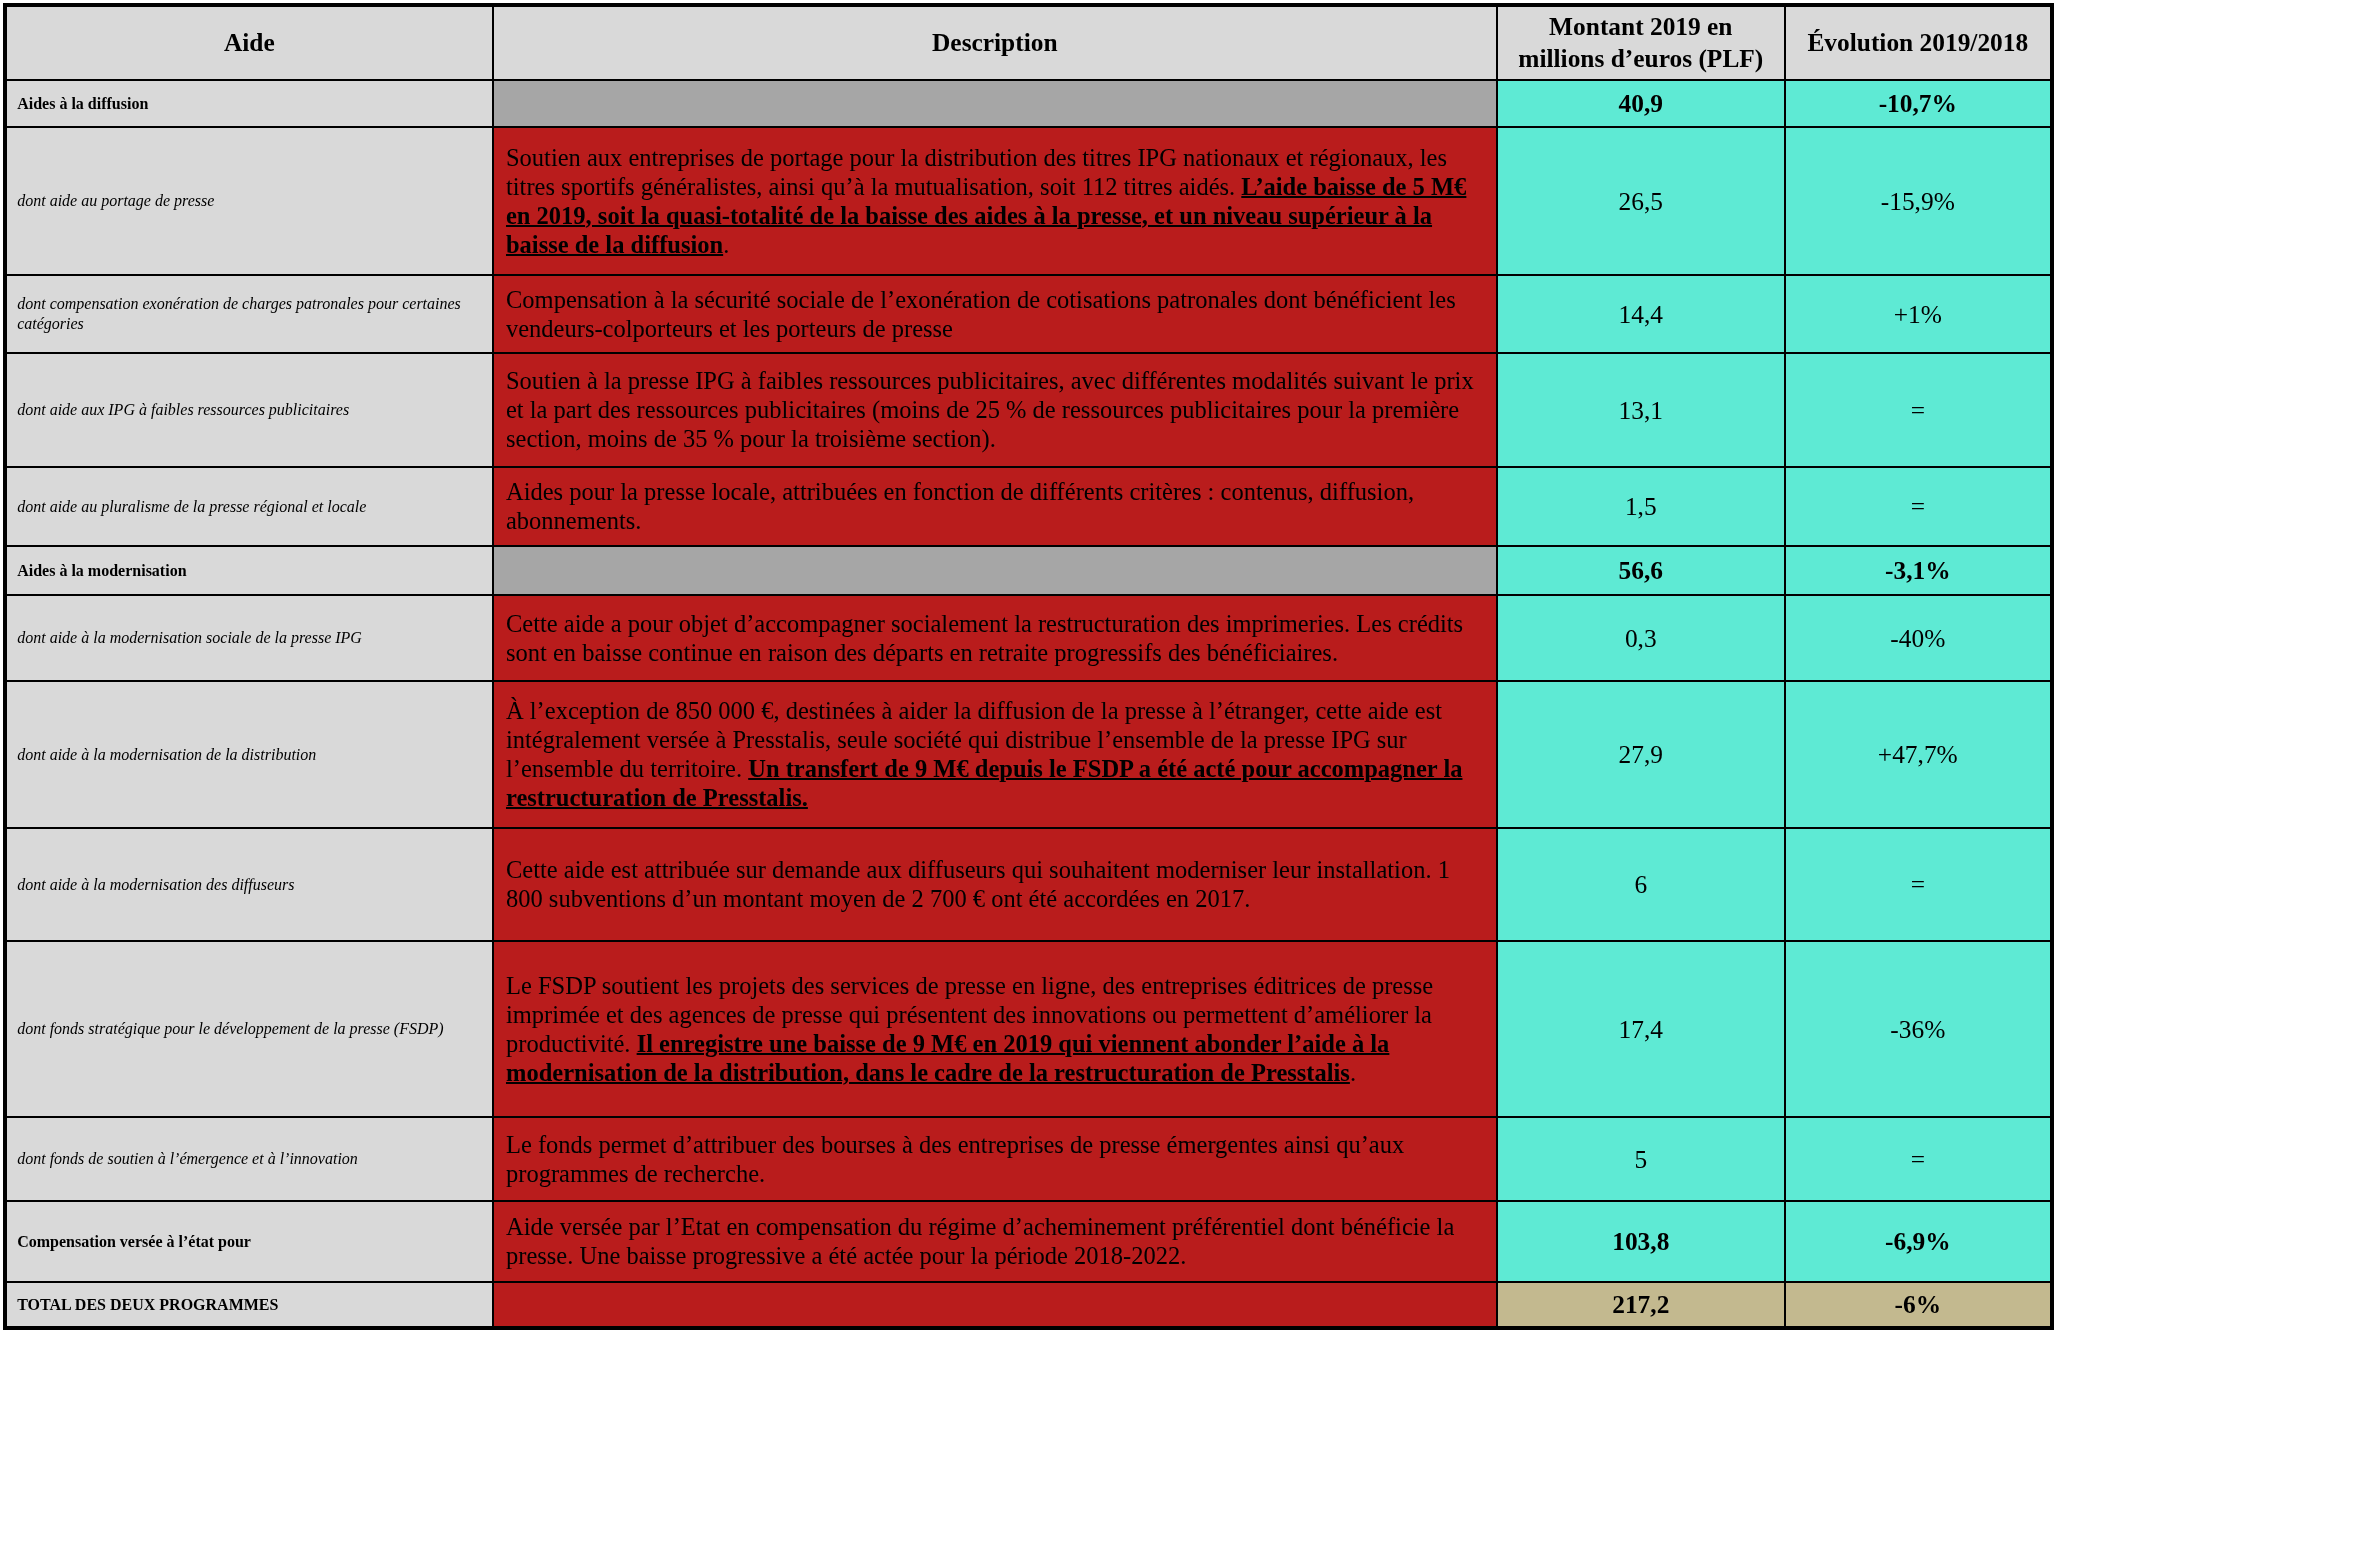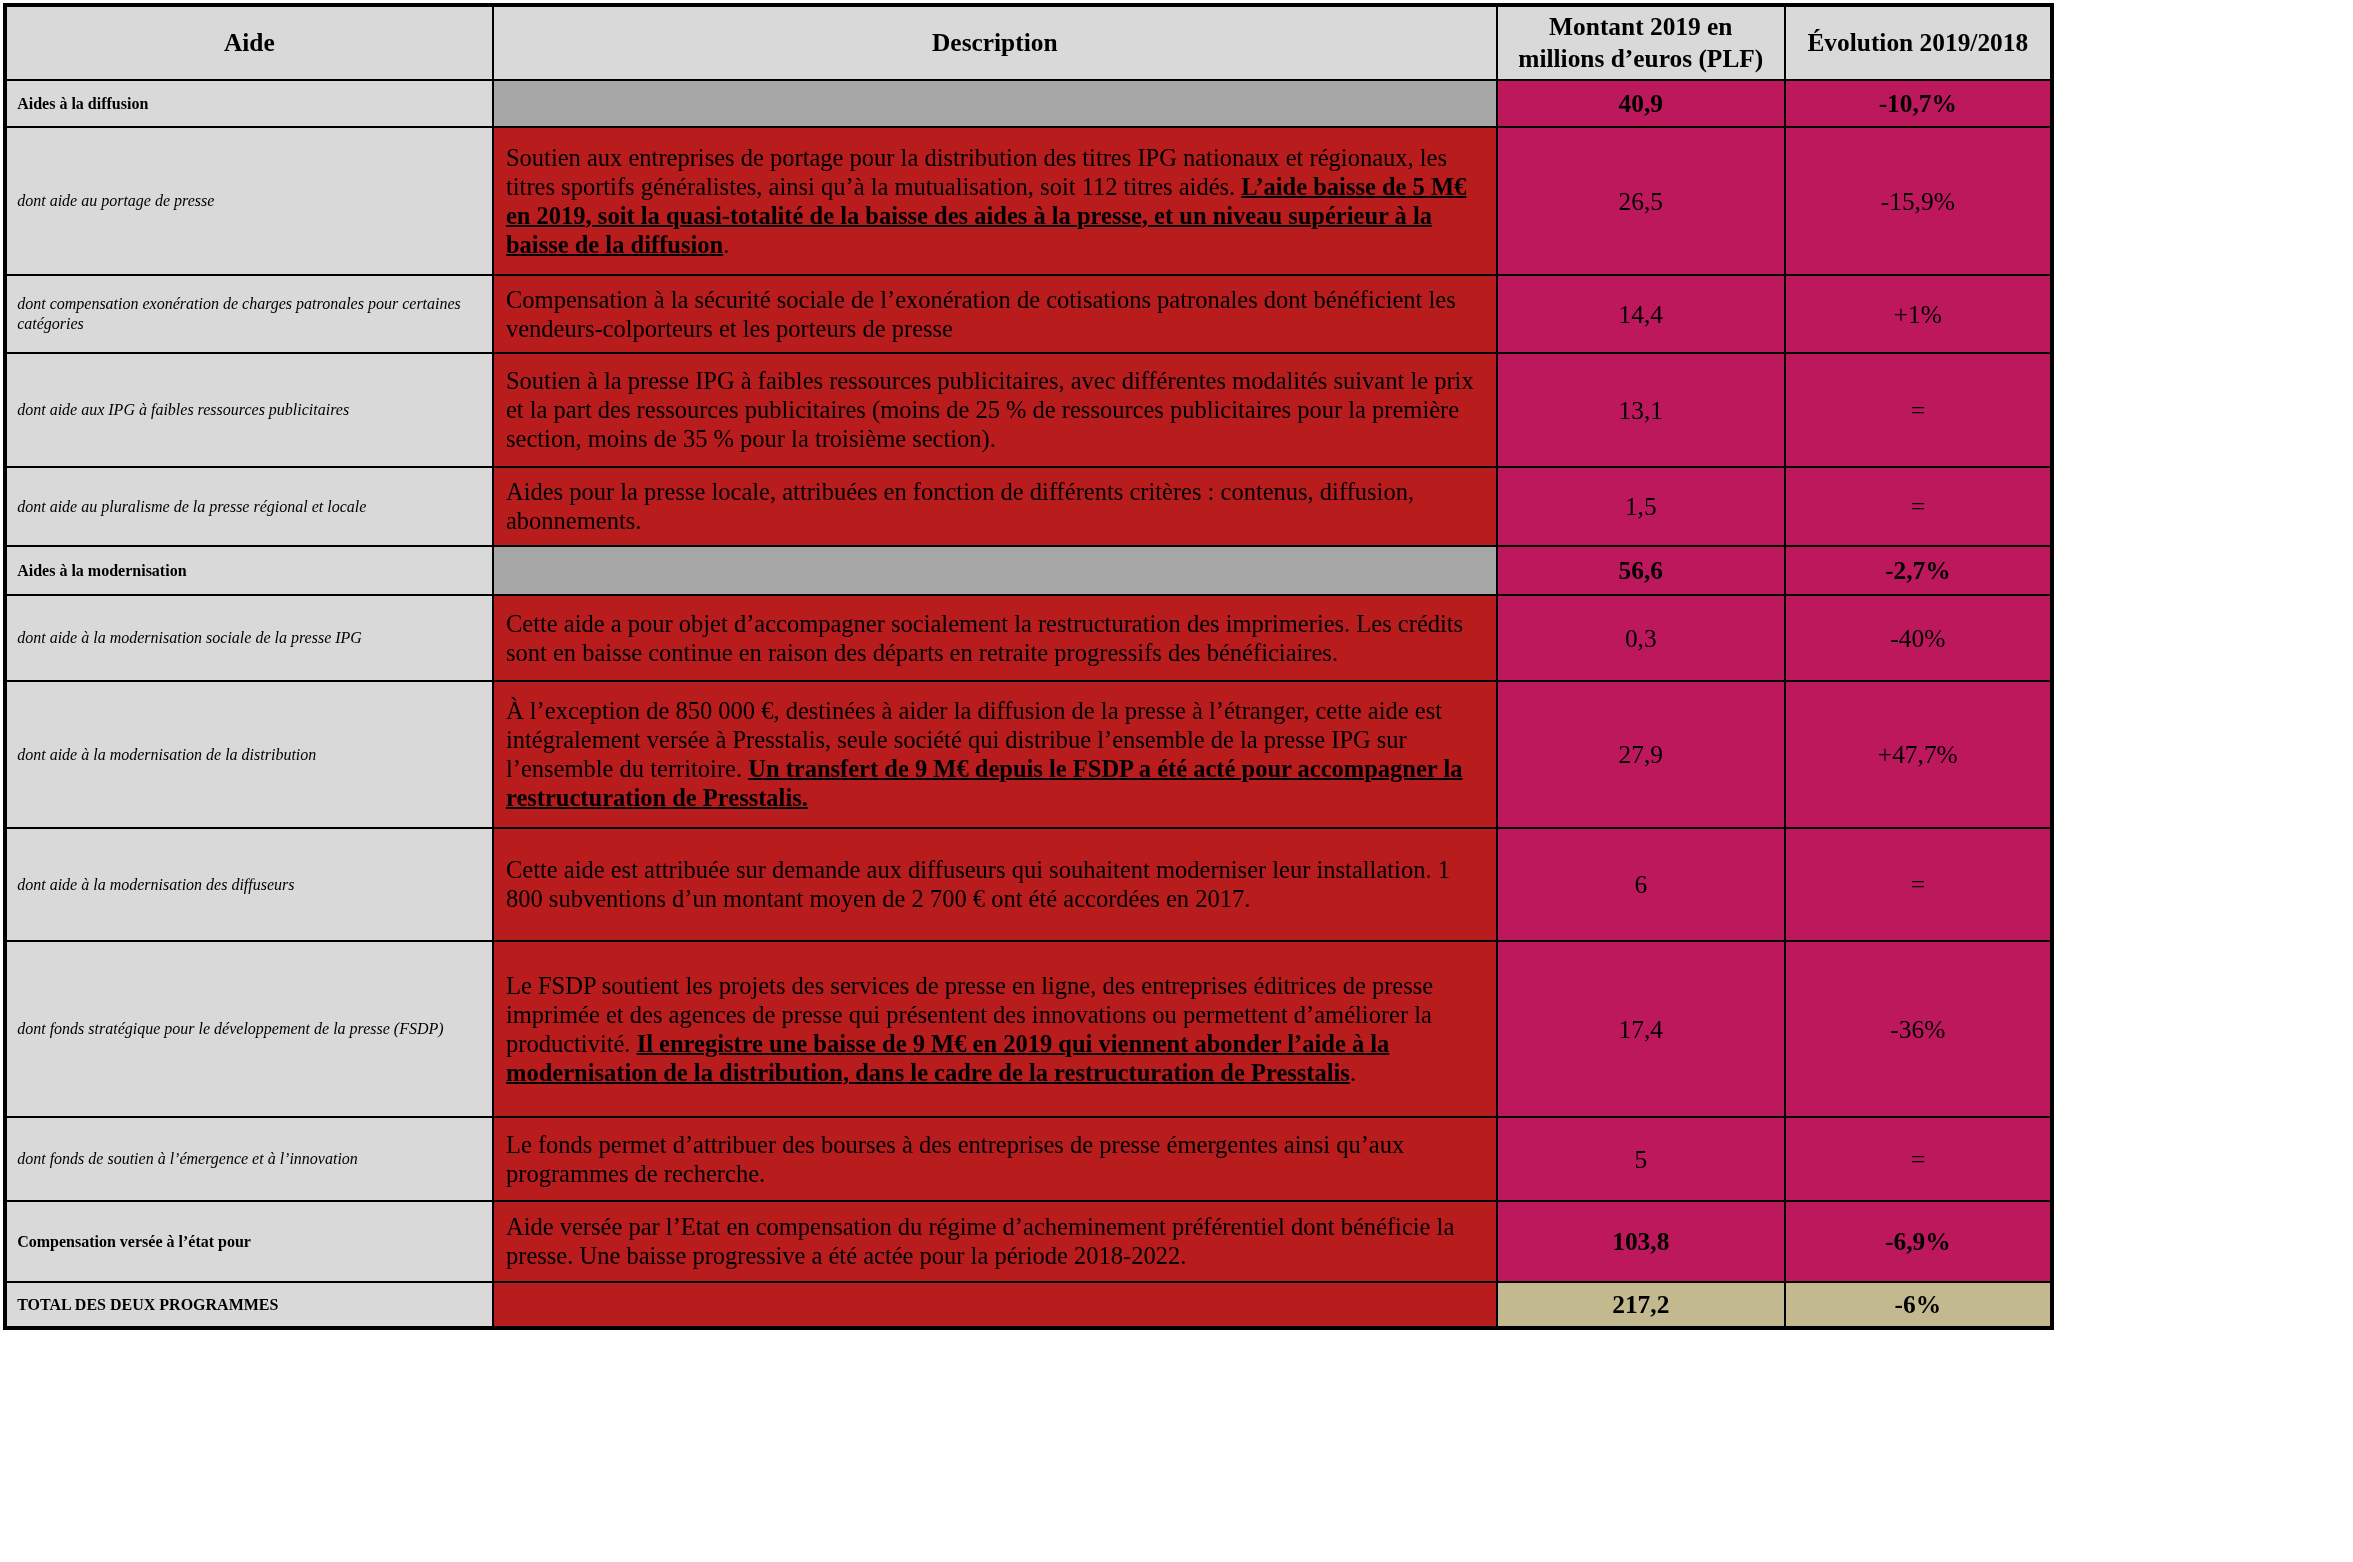--- a/index.html
+++ b/index.html
@@ -27,21 +27,21 @@
     font-size:16px;line-height:1.22;padding:2.8px 10.4px;
   }
   td.aide.it{font-style:italic;font-weight:normal;}
   td.aide.b{font-weight:bold;}
   td.desc{
     background:#b91c1c;font-size:24.5px;line-height:29px;
     text-align:left;vertical-align:middle;padding:4.7px 12.2px;
   }
   td.desc.band{background:#a6a6a6;}
   td.val{
-    background:#be185d;text-align:center;vertical-align:middle;
+    background:#5eead4;text-align:center;vertical-align:middle;
     font-size:25.4px;line-height:1.2;padding:1.9px 4.7px;
   }
   td.val.bv{font-weight:bold;}
   td.val.tan{background:#c3b98f;}
   .bu{
     font-weight:bold;text-decoration:underline;
     text-decoration-thickness:1.9px;
   }
 </style>
 </head>
@@ -91,21 +91,21 @@
         <tr style="height: 79px;">
           <td class="aide it">dont aide au pluralisme de la presse régional et locale</td>
           <td class="desc"><span>Aides pour la presse locale, attribuées en fonction de différents critères : contenus, diffusion, abonnements.</span></td>
           <td class="val">1,5</td>
           <td class="val">=</td>
         </tr>
         <tr style="height: 49px;">
           <td class="aide b">Aides à la modernisation</td>
           <td class="desc band"></td>
           <td class="val bv">56,6</td>
-          <td class="val bv">-2,7%</td>
+          <td class="val bv">-3,1%</td>
         </tr>
         <tr style="height: 86px;">
           <td class="aide it">dont aide à la modernisation sociale de la presse IPG</td>
           <td class="desc"><span>Cette aide a pour objet d’accompagner socialement la restructuration des imprimeries. Les crédits sont en baisse continue en raison des départs en retraite progressifs des bénéficiaires.</span></td>
           <td class="val">0,3</td>
           <td class="val">-40%</td>
         </tr>
         <tr style="height: 147px;">
           <td class="aide it">dont aide à la modernisation de la distribution</td>
           <td class="desc"><span>À l’exception de 850 000 €, destinées à aider la diffusion de la presse à l’étranger, cette aide est intégralement versée à Presstalis, seule société qui distribue l’ensemble de la presse IPG sur l’ensemble du territoire. </span><span class="bu">Un transfert de 9 M€ depuis le FSDP a été acté pour accompagner la restructuration de Presstalis.</span></td>

